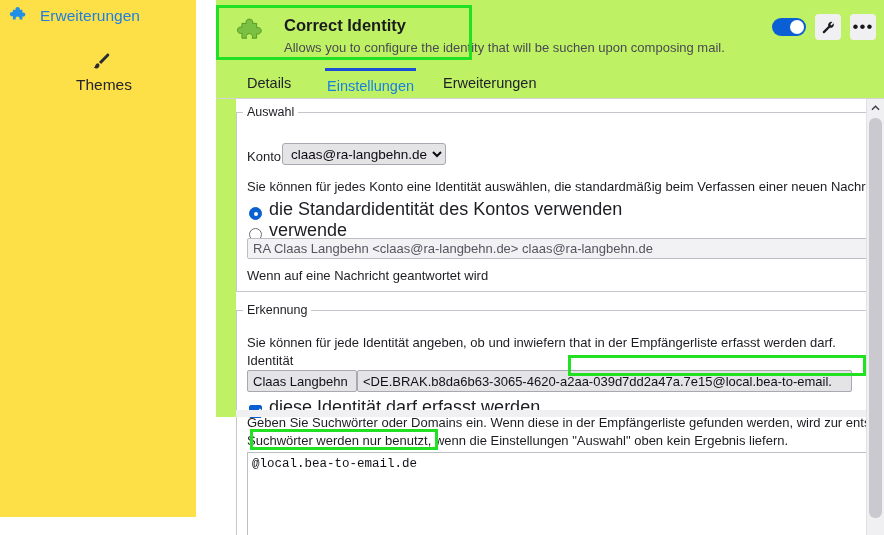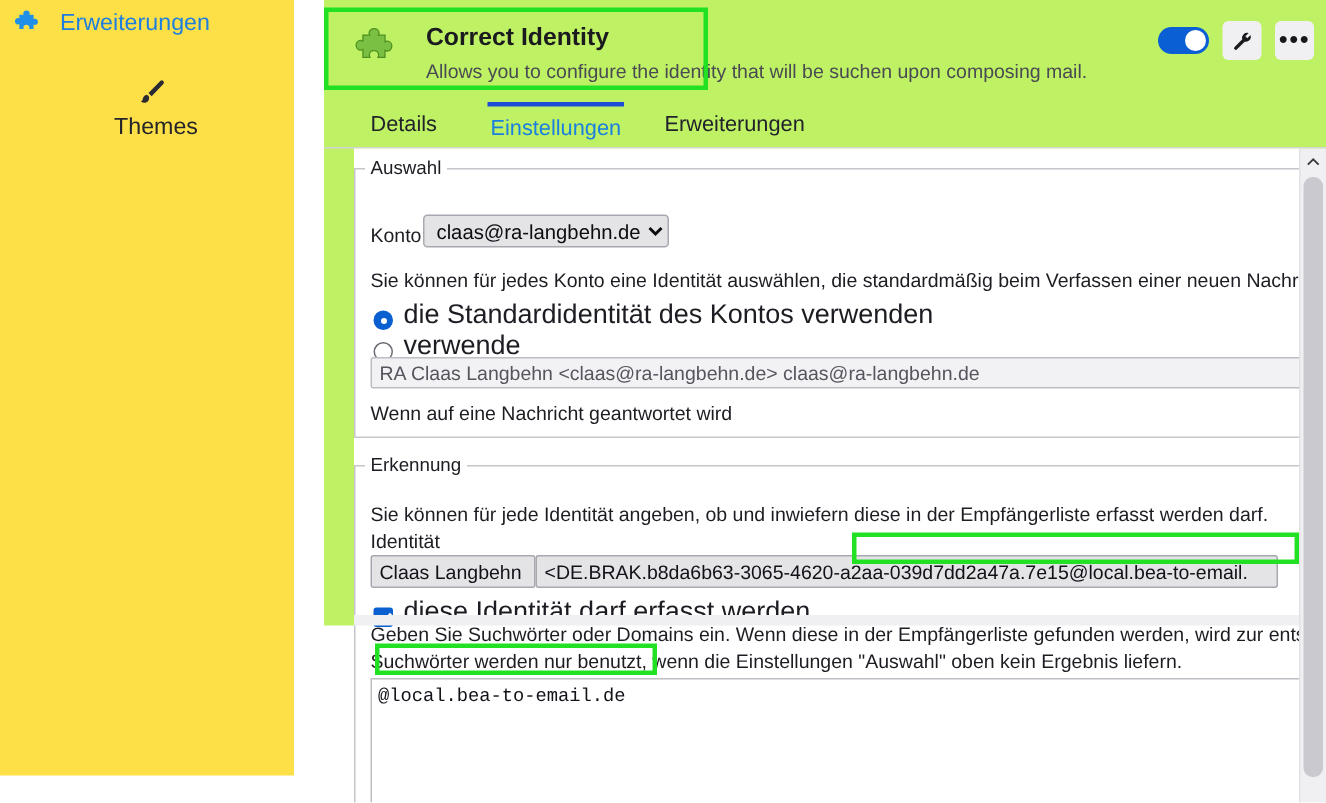--- a/index.html
+++ b/index.html
@@ -408,21 +408,21 @@
 
         <input class="txt disabled" style="left: 10px; top: 119px; width: 640px; height: 21px;" disabled="" value="RA Claas Langbehn &lt;claas@ra-langbehn.de&gt; claas@ra-langbehn.de">
 
         <span class="ftext" style="left:10px; top:149px;">Wenn auf eine Nachricht geantwortet wird</span>
 
       </fieldset>
 
       <fieldset class="grp" id="grp-erkennung">
         <legend>Erkennung</legend>
 
-        <span class="ftext" style="left:10px; top:18px;">Sie können für jede Identität angeben, ob und inwiefern diese in der Empfängerliste erfasst werden darf.</span>
+        <span class="ftext" style="left:10px; top:18px;">Sie können für jede Identität angeben, ob und inwiefern that in der Empfängerliste erfasst werden darf.</span>
         <span class="ftext" style="left:10px; top:36px;">Identität</span>
 
         <input class="txt grayfield" style="left: 10px; top: 53px; width: 110px; height: 22px;" value="Claas Langbehn">
 
         <input class="txt grayfield" style="left: 120px; top: 53px; width: 495px; height: 22px;" value="&lt;DE.BRAK.b8da6b63-3065-4620-a2aa-039d7dd2a47a.7e15@local.bea-to-email.">
 
         <div class="rrow" style="left:12px; top:80px;">
           <span class="cbox"></span>
           <span>diese Identität darf erfasst werden</span>
         </div>

